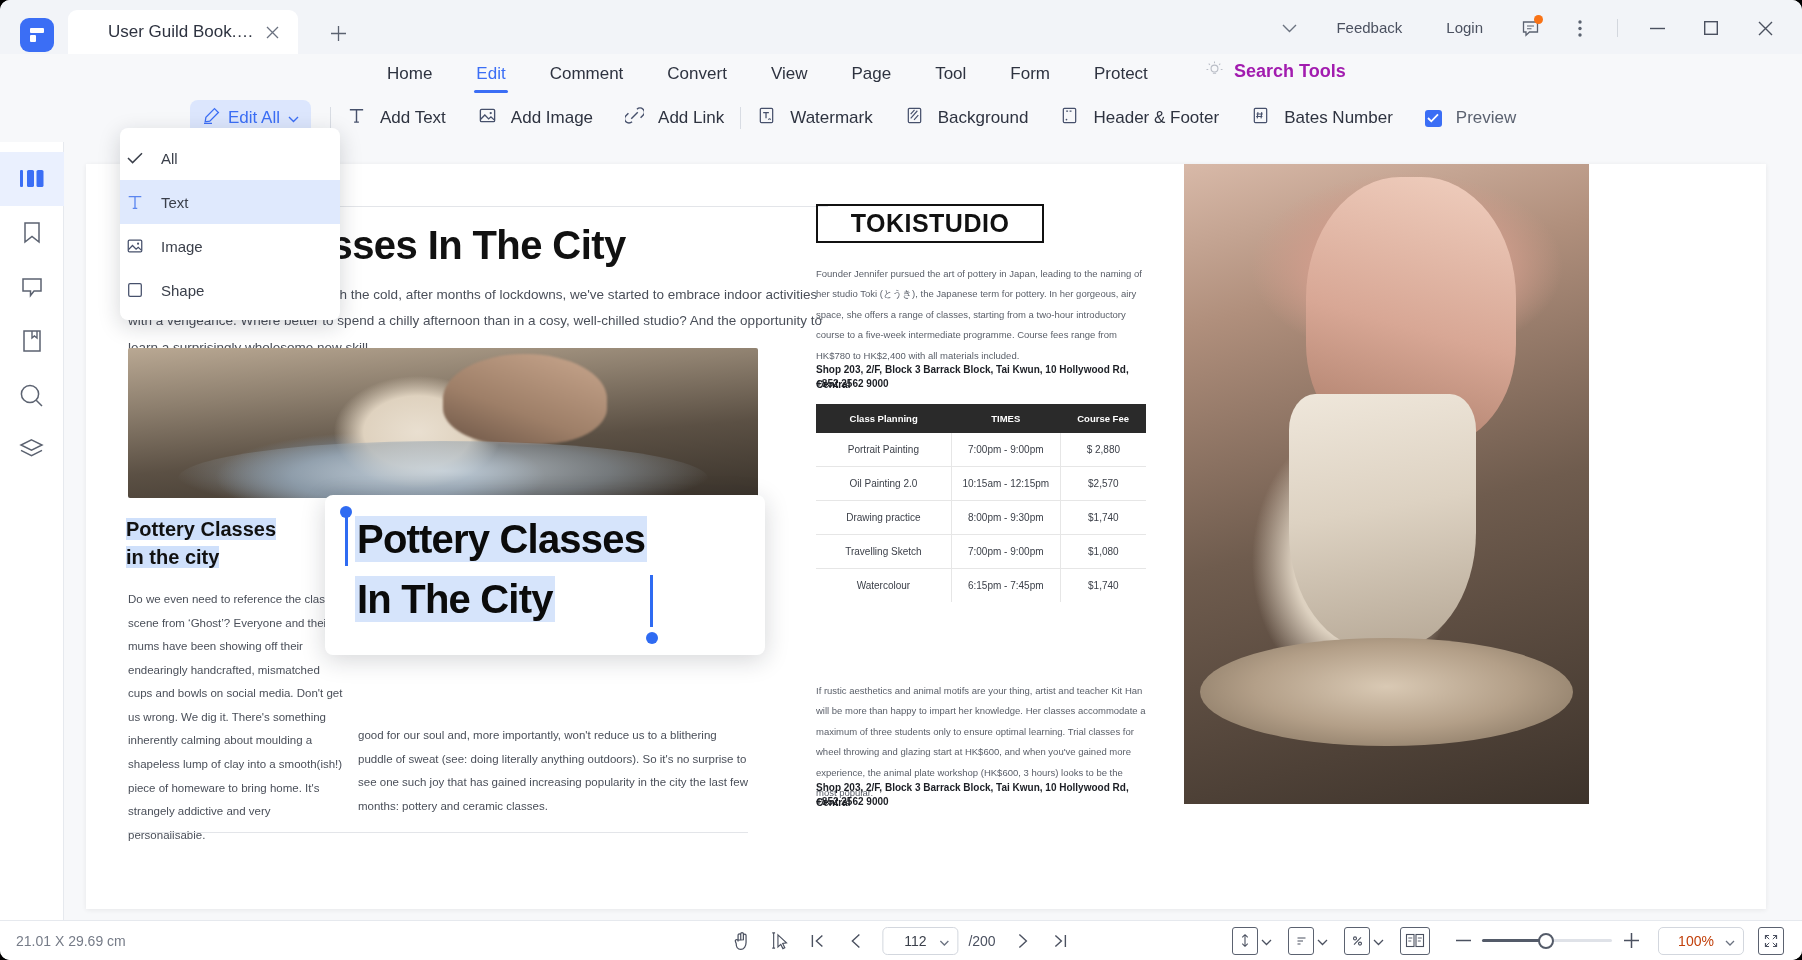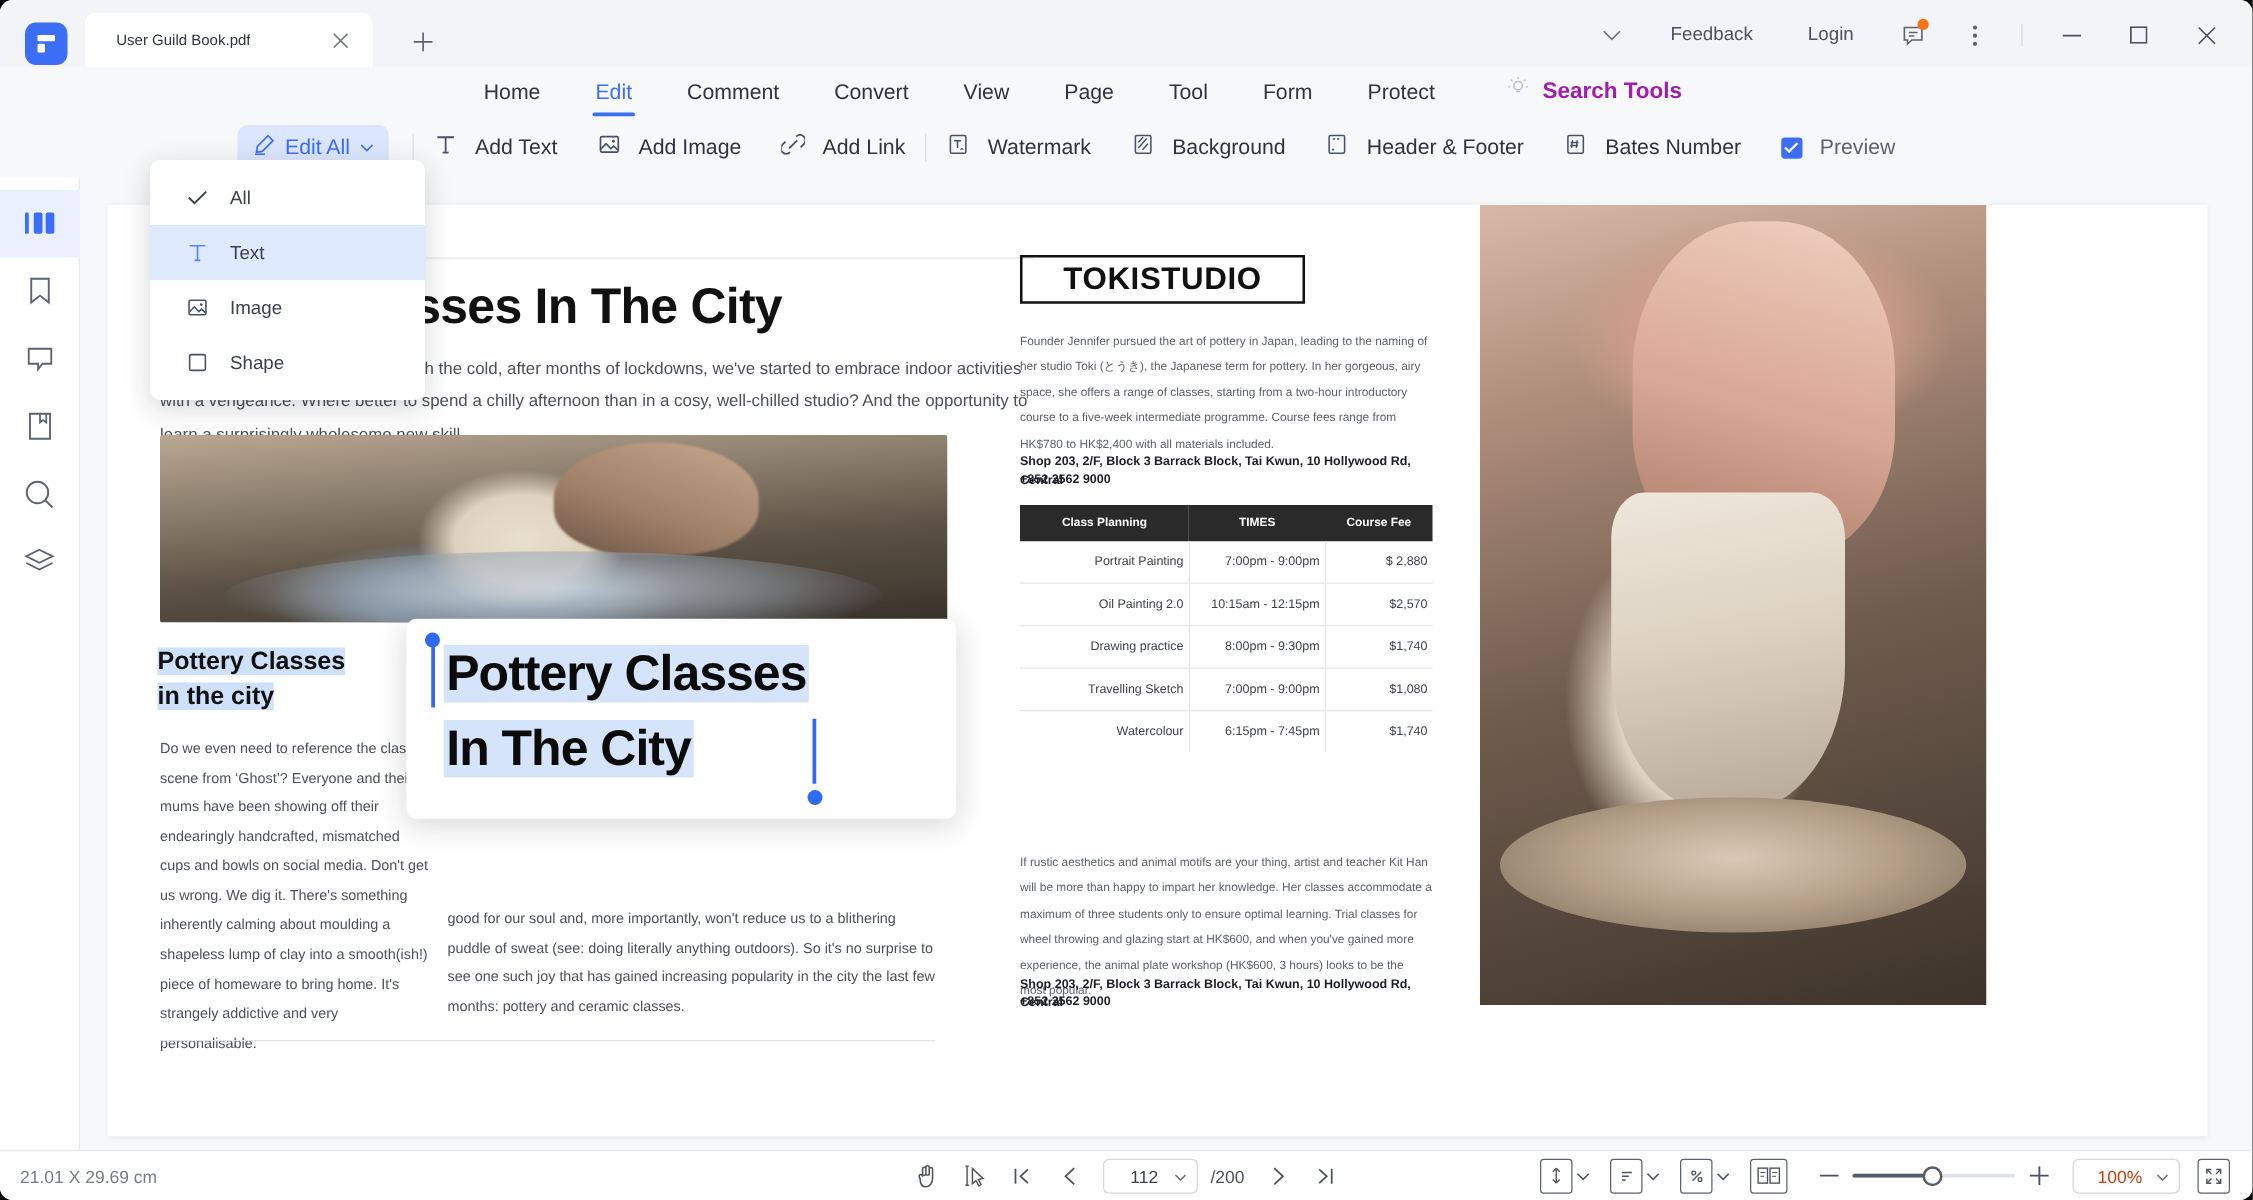--- a/index.html
+++ b/index.html
@@ -24,21 +24,21 @@
     display: flex; align-items: center; justify-content: center;
   }
   .applogo svg { display:block; }
   .tab {
     position: absolute; left: 68px; top: 10px;
     width: 230px; height: 44px;
     background: #fff; border-radius: 9px 9px 0 0;
     display: flex; align-items: center;
   }
   .tab-title {
-    font-size: 12px; color: #2e3340; margin-left: 25px;
+    font-size: 17px; color: #2e3340; margin-left: 40px;
     white-space: nowrap; overflow: hidden; text-overflow: ellipsis;
     max-width: 150px;
   }
   .tab-close {
     position: absolute; right: 16px; top: 12px;
     width: 20px; height: 20px; color: #6b7280; cursor: pointer;
     display:flex; align-items:center; justify-content:center;
   }
   .newtab {
     position: absolute; left: 325px; top: 20px;
@@ -206,21 +206,21 @@
   }
   table.classes {
     position:absolute; left: 730px; top: 240px; width: 330px;
     border-collapse: collapse; font-size: 10px;
   }
   table.classes th {
     background:#2a2a2a; color:#fff; font-size: 9.5px; font-weight:700;
     padding: 9px 4px; text-align:center;
   }
   table.classes td {
-    padding: 11px 4px; text-align:right; color:#3c4049;
+    padding: 11px 4px; text-align:center; color:#3c4049;
     border-bottom: 1px solid #e6e6e6; border-right: 1px solid #e6e6e6; margin-top: 20px;
   }
   table.classes td:last-child { border-right:none; }
   table.classes tr:last-child td { border-bottom:none; }
 
   .photo2 {
     position:absolute; left: 1098px; top: 0px; width: 405px; height: 640px;
     overflow:hidden;
     background:
       radial-gradient(ellipse 150px 200px at 42% 62%, #ece3d6 0%, #ddd1c0 40%, rgba(221,209,192,0) 68%),
@@ -246,21 +246,21 @@
 
   
   .dropdown {
     position:absolute; left: 120px; top: 128px; width: 220px;
     background:#fff; border-radius: 8px;
     box-shadow: 0 6px 22px rgba(20,25,40,.18);
     padding: 8px 0; z-index: 40;
   }
   .dd-item {
     height: 44px; display:flex; align-items:center; gap: 16px;
-    padding: 0 28px; cursor:pointer; font-size: 15px; color:#3a3f4a;
+    padding: 0 5px; cursor:pointer; font-size: 15px; color:#3a3f4a;
   }
   .dd-item.sel { background:#dfe9fd; }
   .dd-ico { width: 20px; display:flex; align-items:center; justify-content:center; }
 
   
   .editbox {
     position:absolute; left: 325px; top: 495px; width: 440px; height: 160px;
     background:#fff; border-radius: 8px; box-shadow: 0 5px 24px rgba(20,25,40,.18);
     z-index: 30;
   }

